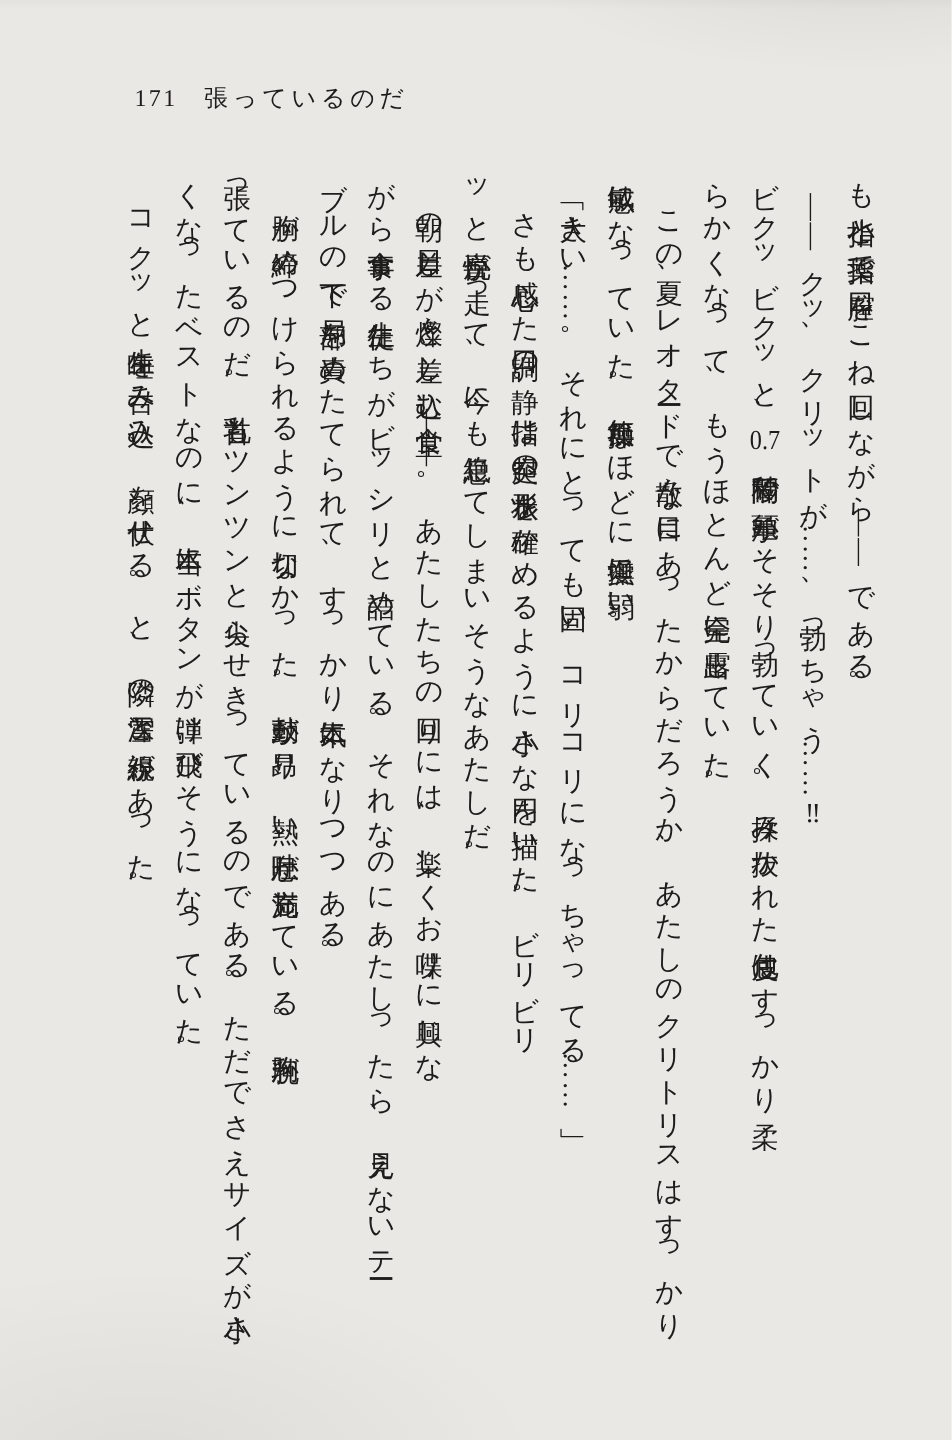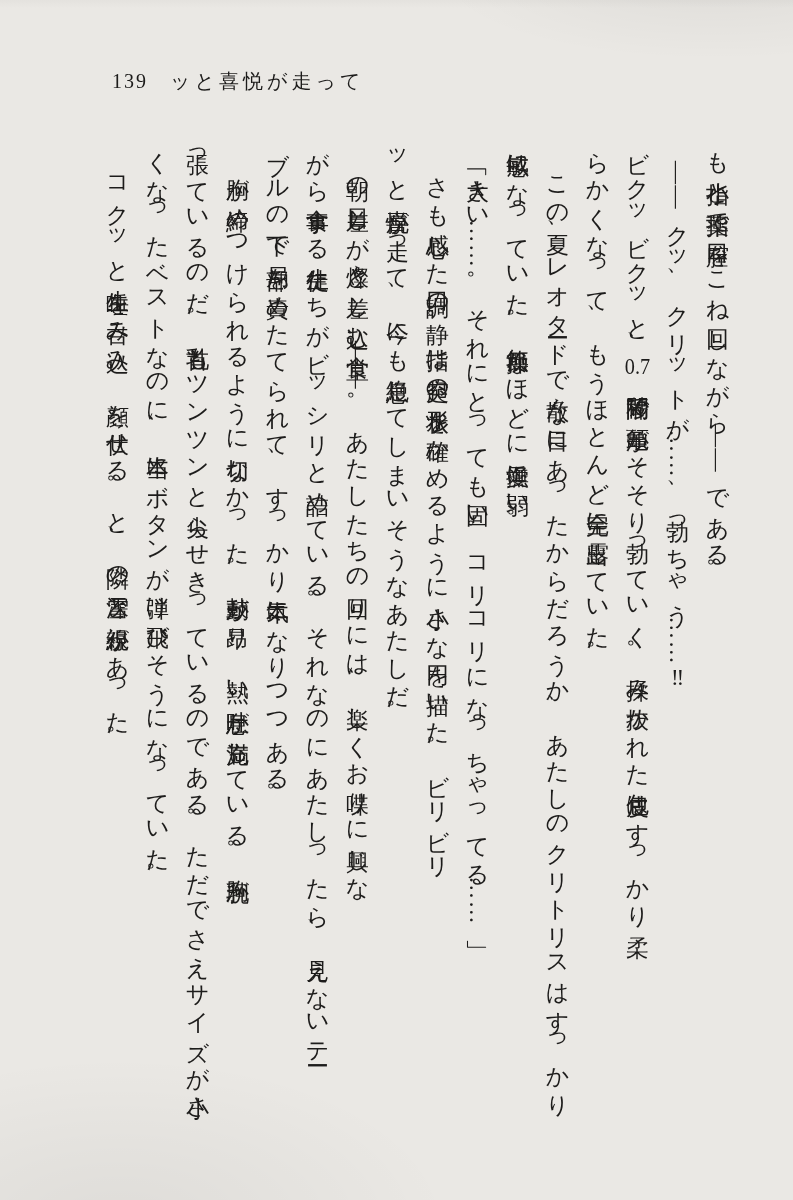--- a/index.html
+++ b/index.html
@@ -32,21 +32,21 @@
   .col { margin:0; }
   .col.indent { text-indent:25px; }
   .tcy { text-combine-upright:all; letter-spacing:0; }
 </style>
 </head>
 <body>
 
 <div class="page">
 
   <div class="header">
-    <span class="pagenum">139</span><span class="runtitle">ッと喜悦が走って</span>
+    <span class="pagenum">171</span><span class="runtitle">張っているのだ</span>
   </div>
 
   <div class="text-block">
     <p class="col"><span>も小指と薬指で膣口をこね回しながら――である。</span></p>
     <p class="col indent"><span>――クッ、クリットが……、勃っちゃう……‼</span></p>
     <p class="col"><span>ビクッビクッと、</span><span class="tcy">0.7</span><span>秒間隔で亀頭がそそり勃っていく。揉み抜かれた包皮はすっかり柔</span></p>
     <p class="col"><span>らかくなって、もうほとんど完全に露出していた。</span></p>
     <p class="col indent"><span>この夏、レオタードで散々な目にあったからだろうか、あたしのクリトリスはすっかり</span></p>
     <p class="col"><span>敏感になっていた。無節操なほどに愛撫に弱い。</span></p>
     <p class="col indent"><span>「大きい……。それにとっても固い。コリコリになっちゃってる……」</span></p>

